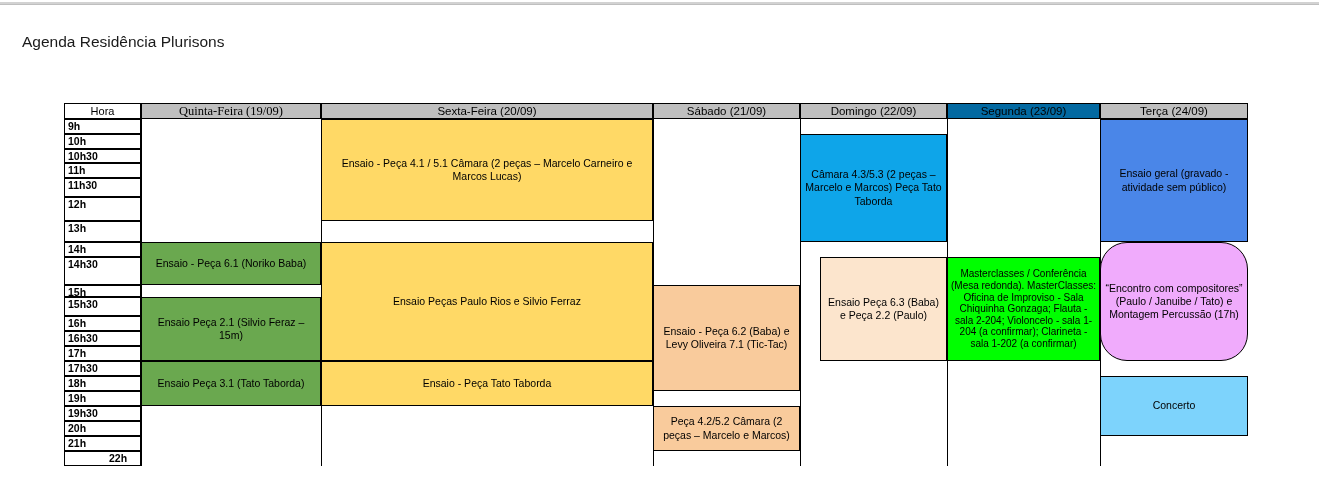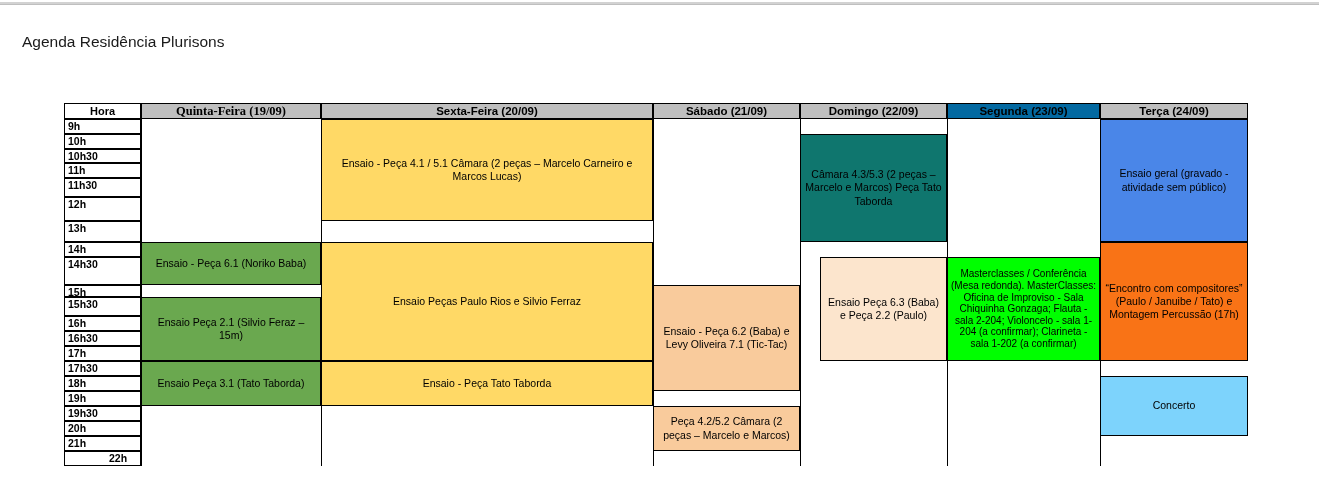--- a/index.html
+++ b/index.html
@@ -3,21 +3,21 @@
 <meta charset="utf-8">
 <style>
   html,body{margin:0;padding:0;background:#ffffff;}
   #page{position:relative;width:1319px;height:495px;background:#ffffff;overflow:hidden;
         font-family:"Liberation Sans",sans-serif;color:#000;}
   #top-rule{position:absolute;left:0;top:2px;width:1319px;height:2px;background:#d2d2d2;border-bottom:1px solid #bfbfbf;}
   .page-title{position:absolute;left:22px;top:33px;font-size:15.5px;color:#1a1a1a;}
   #agenda-grid{position:absolute;left:64px;top:103px;display:grid;}
   #agenda-grid *{box-sizing:border-box;}
   .hdr{border:1px solid #000;display:flex;align-items:center;justify-content:center;
-       font-weight:bold;font-size:11.5px;grid-row:1;overflow:hidden;}
+       font-weight:normal;font-size:11.5px;grid-row:1;overflow:hidden;}
   .hdr.day{font-family:"Liberation Sans",sans-serif;}
   .hdr.serif{font-family:"Liberation Serif",serif;font-size:12.5px;}
   .hdr.hora{background:#ffffff;font-size:11px;}
   .hour-cell{grid-column:1;border:1px solid #000;background:#fff;
              font-weight:bold;font-size:10.5px;padding:0 0 0 3px;
              display:flex;align-items:flex-start;line-height:1.15;overflow:hidden;z-index:1;}
   .day-bg{grid-row:2/23;border-left:1px solid #000;z-index:0;}
   .block{border:1.5px solid #000;z-index:2;display:flex;align-items:center;justify-content:center;
          text-align:center;font-size:10.5px;line-height:1.25;padding:1px 4px;overflow:hidden;}
   .block.dense{font-size:10px;line-height:1.16;padding:1px 2px;}
@@ -64,20 +64,20 @@
       <div class="hour-cell" style="grid-row: 21;">21h</div>
       <div class="hour-cell" style="grid-row: 22; padding-left: 44px;">22h</div>
       <div class="block" style="grid-area: 9 / 2 / 11; background: rgb(106, 168, 79);">Ensaio - Peça 6.1 (Noriko Baba)</div>
       <div class="block" style="grid-area: 12 / 2 / 16; background: rgb(106, 168, 79);">Ensaio Peça 2.1 (Silvio Feraz –15m)</div>
       <div class="block" style="grid-area: 16 / 2 / 19; background: rgb(106, 168, 79);">Ensaio Peça 3.1 (Tato Taborda)</div>
       <div class="block" style="grid-area: 2 / 3 / 8; background: rgb(255, 217, 102);">Ensaio - Peça 4.1 / 5.1 Câmara (2 peças – Marcelo Carneiro e Marcos Lucas)</div>
       <div class="block" style="grid-area: 9 / 3 / 16; background: rgb(255, 217, 102);">Ensaio Peças Paulo Rios e Silvio Ferraz</div>
       <div class="block" style="grid-area: 16 / 3 / 19; background: rgb(255, 217, 102);">Ensaio - Peça Tato Taborda</div>
       <div class="block" style="grid-area: 11 / 4 / 18; background: rgb(249, 203, 156);">Ensaio - Peça 6.2 (Baba) e Levy Oliveira 7.1 (Tic-Tac)</div>
       <div class="block" style="grid-area: 19 / 4 / 22; background: rgb(249, 203, 156);">Peça 4.2/5.2 Câmara (2 peças – Marcelo e Marcos)</div>
-      <div class="block" style="grid-area: 3 / 5 / 9; background: #0f766e;">Câmara 4.3/5.3 (2 peças – Marcelo e Marcos) Peça Tato Taborda</div>
+      <div class="block" style="grid-area: 3 / 5 / 9; background: #0ea5e9;">Câmara 4.3/5.3 (2 peças – Marcelo e Marcos) Peça Tato Taborda</div>
       <div class="block" style="grid-area: 10 / 5 / 16; background: rgb(252, 229, 205); margin-left: 20px;">Ensaio Peça 6.3 (Baba) e Peça 2.2 (Paulo)</div>
       <div class="block dense" style="grid-area: 10 / 6 / 16; background: rgb(0, 255, 0);">Masterclasses / Conferência (Mesa redonda). MasterClasses: Oficina de Improviso - Sala Chiquinha Gonzaga; Flauta - sala 2-204; Violoncelo - sala 1-204 (a confirmar); Clarineta - sala 1-202 (a confirmar)</div>
       <div class="block" style="grid-area: 2 / 7 / 9; background: rgb(74, 134, 232);">Ensaio geral (gravado - atividade sem público)</div>
-      <div class="block" style="grid-area: 9 / 7 / 16; background: #f97316;">“Encontro com compositores” (Paulo / Januibe / Tato) e Montagem Percussão (17h)</div>
+      <div class="block" style="grid-area: 9 / 7 / 16; background: #f0abfc; border-radius: 27px;">“Encontro com compositores” (Paulo / Januibe / Tato) e Montagem Percussão (17h)</div>
       <div class="block" style="grid-area: 17 / 7 / 21; background: #7dd3fc;">Concerto</div>
     </div>
 </div>
 
 </body></html>

